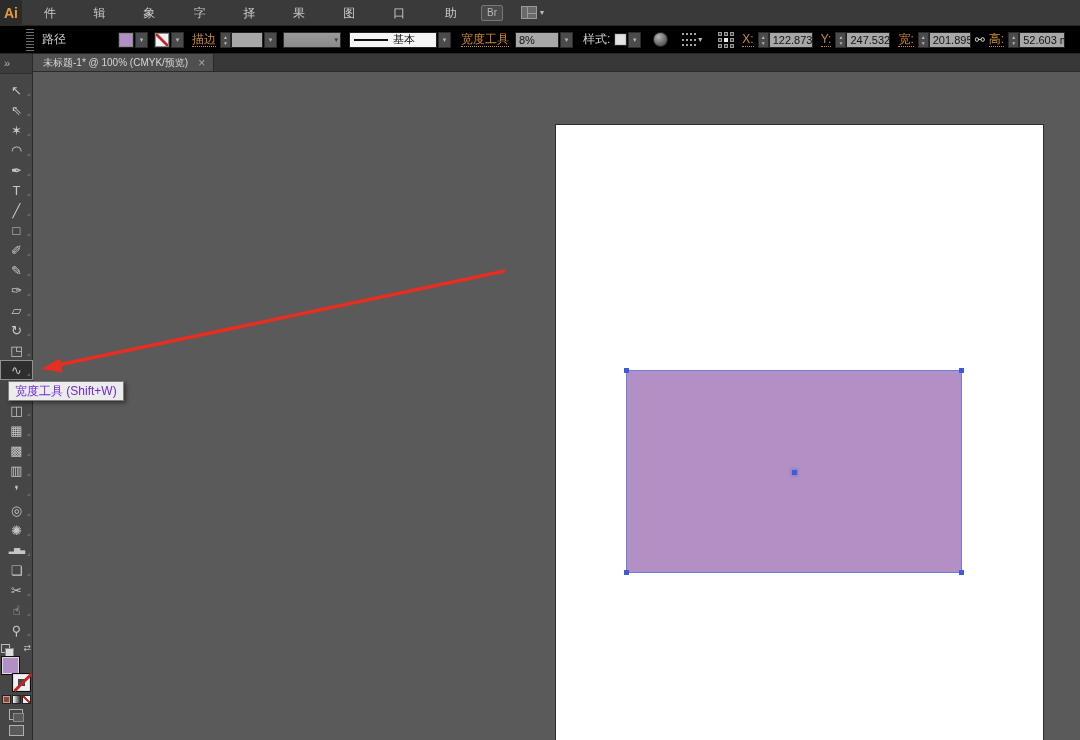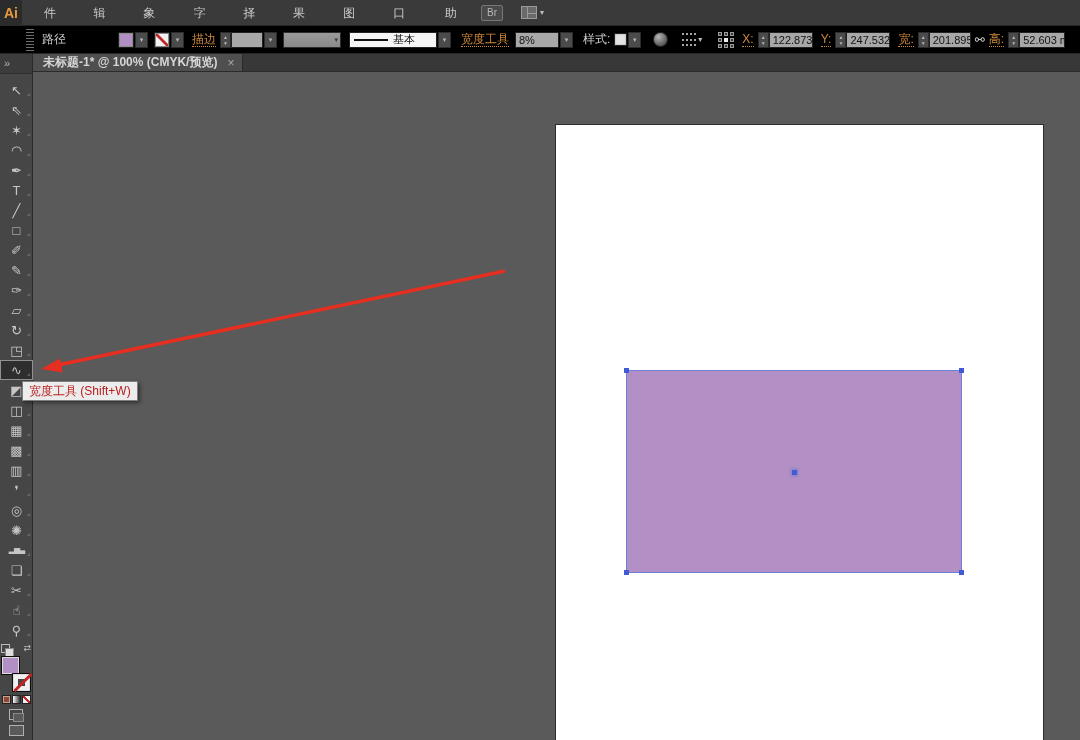--- a/index.html
+++ b/index.html
@@ -102,39 +102,39 @@
   .mode.drawing { width:14px; height:11px; border:1px solid #b0b0b0; position:relative; background:#464646; }
   .mode.drawing::after { content:""; position:absolute; left:3px; top:3px; width:9px; height:7px;
     border:1px solid #8a8a8a; background:#5a5a5a; }
   .mode.screen { width:15px; height:11px; border:1px solid #b0b0b0; background:#5a5a5a; }
 
   
   .rightcol { flex:1; display:flex; flex-direction:column; min-width:0; }
   .tabbar { height:18px; background:#383838; border-bottom:1px solid #2b2b2b; display:flex; flex:0 0 18px; }
   .doc-tab { background:#4f4f4f; border-right:1px solid #292929; display:flex; align-items:center;
     padding:0 8px 0 10px; gap:10px; max-width:230px; }
-  .doc-tab .tab-title { color:#d6d6d6; font-size:12px; white-space:nowrap;font-weight:bold; }
+  .doc-tab .tab-title { color:#d6d6d6; font-size:10px; white-space:nowrap; }
   .doc-tab .close { color:#a8a8a8; font-size:12px; line-height:12px; }
 
   .canvas { position:relative; flex:1; background:#5a5a5a; overflow:hidden; }
   .artboard { position:absolute; left:522px; top:52px; width:489px; height:640px;
     background:#ffffff; border:1px solid #2e2e2e; }
   .shape { position:absolute; left:593px; top:298px; width:336px; height:203px;
     border:1px solid #6b7fd7; }
   .anchor { position:absolute; width:5px; height:5px; background:#3f5bd6; }
   .anchor.tl { left:-3px; top:-3px; } .anchor.tr { right:-3px; top:-3px; }
   .anchor.bl { left:-3px; bottom:-3px; } .anchor.br { right:-3px; bottom:-3px; }
   .center-pt { position:absolute; left:50%; top:50%; width:5px; height:5px; margin:-2px 0 0 -2px;
     background:#3f5bd6; box-shadow:0 0 3px 1px rgba(90,110,215,.55); }
 
   
   .arrow-overlay { position:absolute; left:0; top:0; width:1080px; height:740px;
     pointer-events:none; z-index:40; }
-  .tooltip { position:absolute; left:22px; top:381px; z-index:50; background:#ececec;
-    border:1px solid #7d7d7d; color:#b91c1c; font-size:12px; line-height:16px; padding:1px 6px;
+  .tooltip { position:absolute; left:8px; top:381px; z-index:50; background:#ececec;
+    border:1px solid #7d7d7d; color:#6d28d9; font-size:12px; line-height:16px; padding:1px 6px;
     box-shadow:2px 2px 4px rgba(0,0,0,.45); white-space:nowrap; }
 
   
   .ml4{margin-left:4px}.ml6{margin-left:6px}.ml8{margin-left:8px}.ml10{margin-left:10px}
   .ml12{margin-left:12px}.ml14{margin-left:14px}.ml16{margin-left:16px}.ml52{margin-left:52px}
   .w32{width:32px}.w42{width:42px}.w44{width:44px}.w46{width:46px}
 </style>
 </head>
 <body>
 

